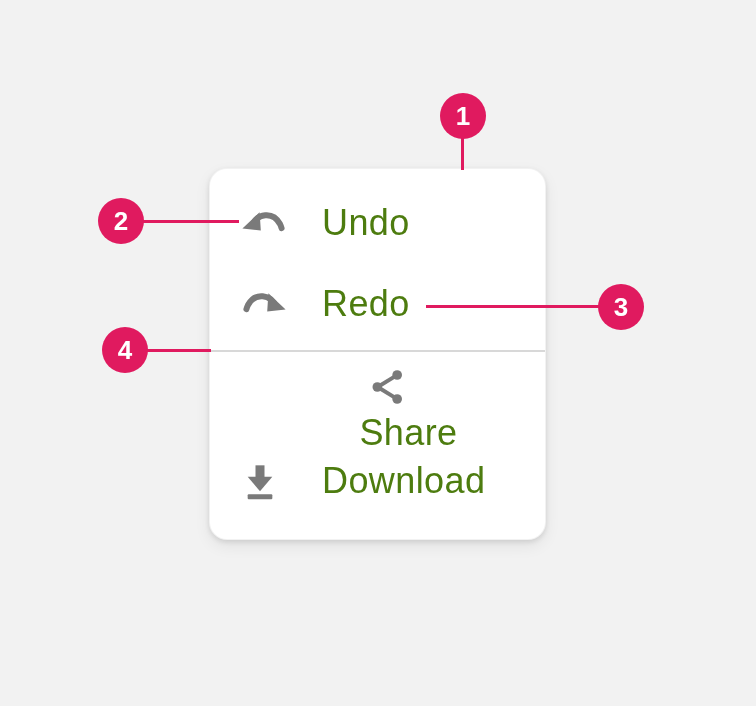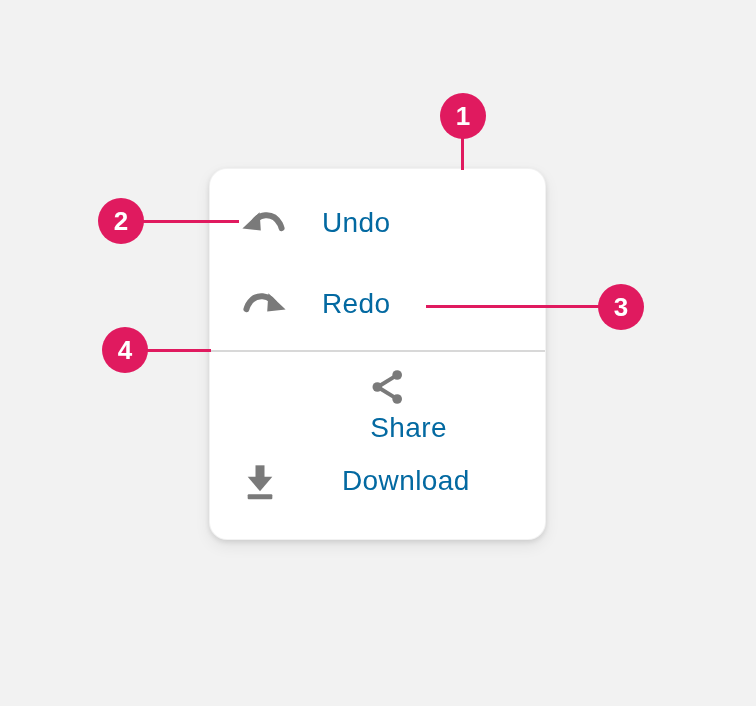--- a/index.html
+++ b/index.html
@@ -22,28 +22,28 @@
   }
   .menu-row{
     position:absolute;left:0;width:100%;height:80px;
     display:flex;align-items:center;
     padding-left:30px;box-sizing:border-box;
     cursor:pointer;
   }
   .row-undo{top:14px;}
   .row-redo{top:95px;}
   .row-share{top:193px;flex-direction:column;}
-  .row-download{top:272px;gap:20px;}
+  .row-download{top:272px;}
   .menu-icon{
     width:50px;display:flex;align-items:center;justify-content:flex-start;
     flex:0 0 50px;
   }
   .menu-label{
     margin-left:32px;
-    font-size:28px;color:#0369a1;letter-spacing:0.4px;
+    font-size:36px;color:#4d7c0f;letter-spacing:0.4px;
   }
   .menu-divider{
     position:absolute;left:0;top:181px;width:100%;height:2px;
     background:#d8d8d8;
   }
   
   .badge{
     position:absolute;width:46px;height:46px;border-radius:50%;
     display:flex;align-items:center;justify-content:center;
     color:#ffffff;font-size:26px;font-weight:bold;

